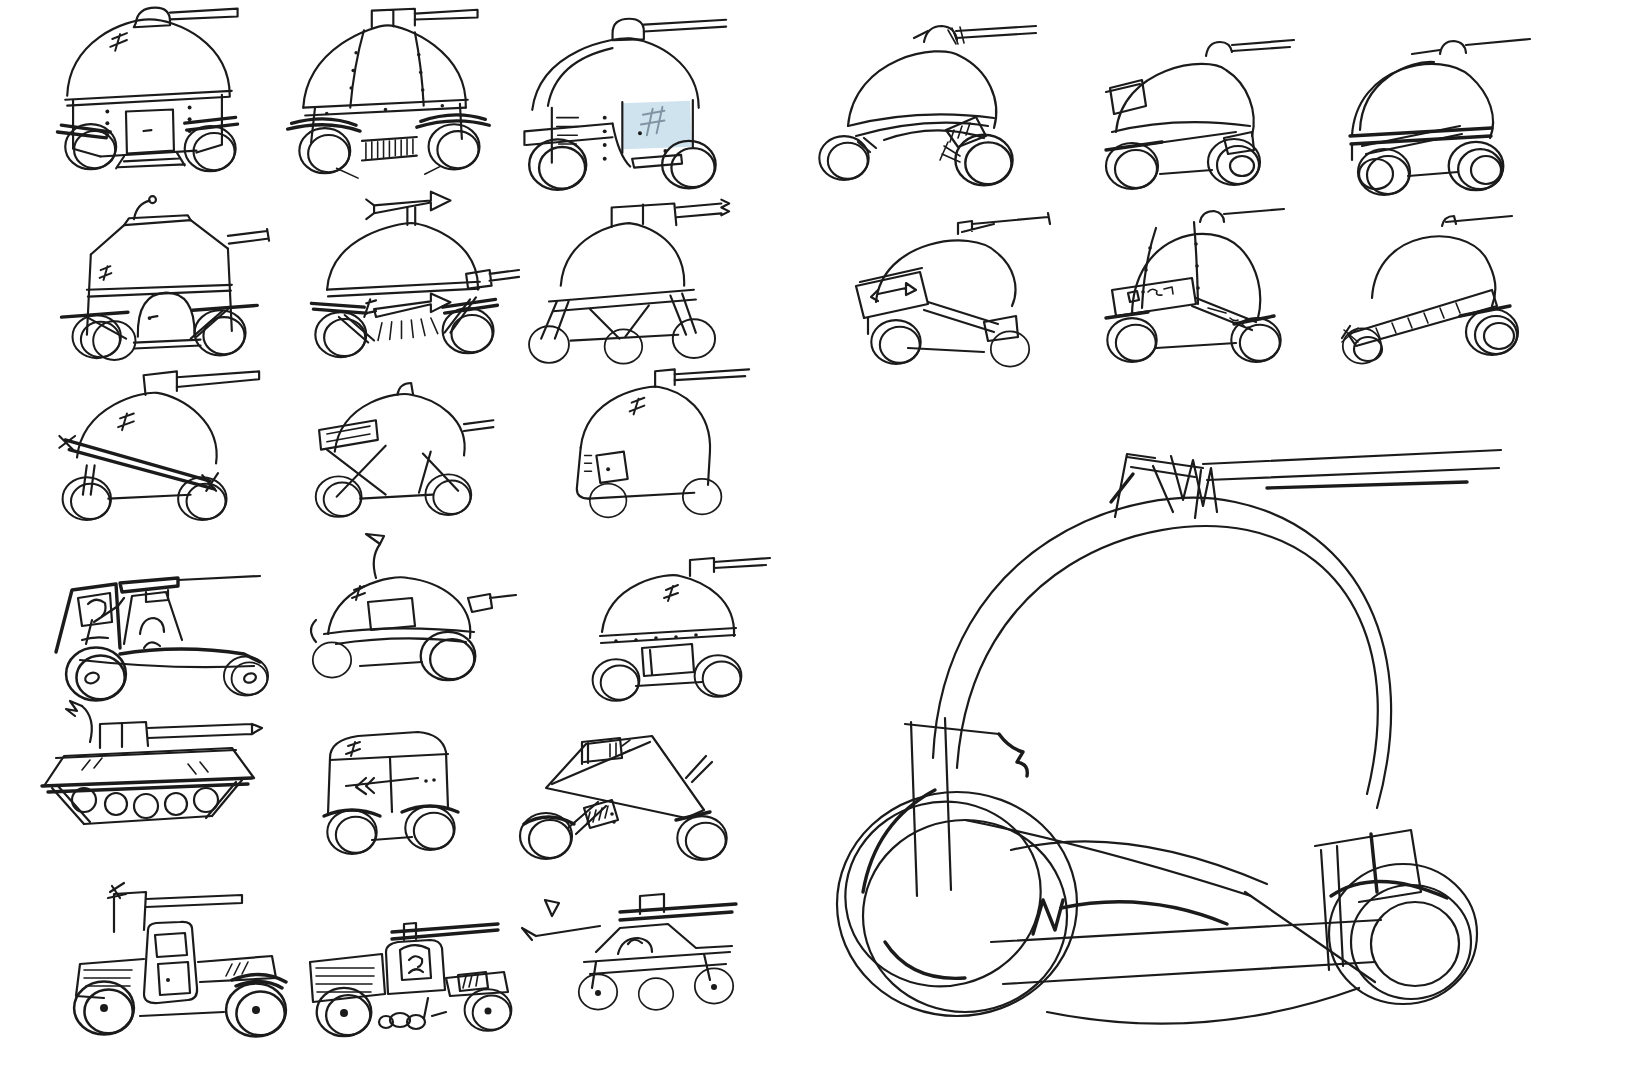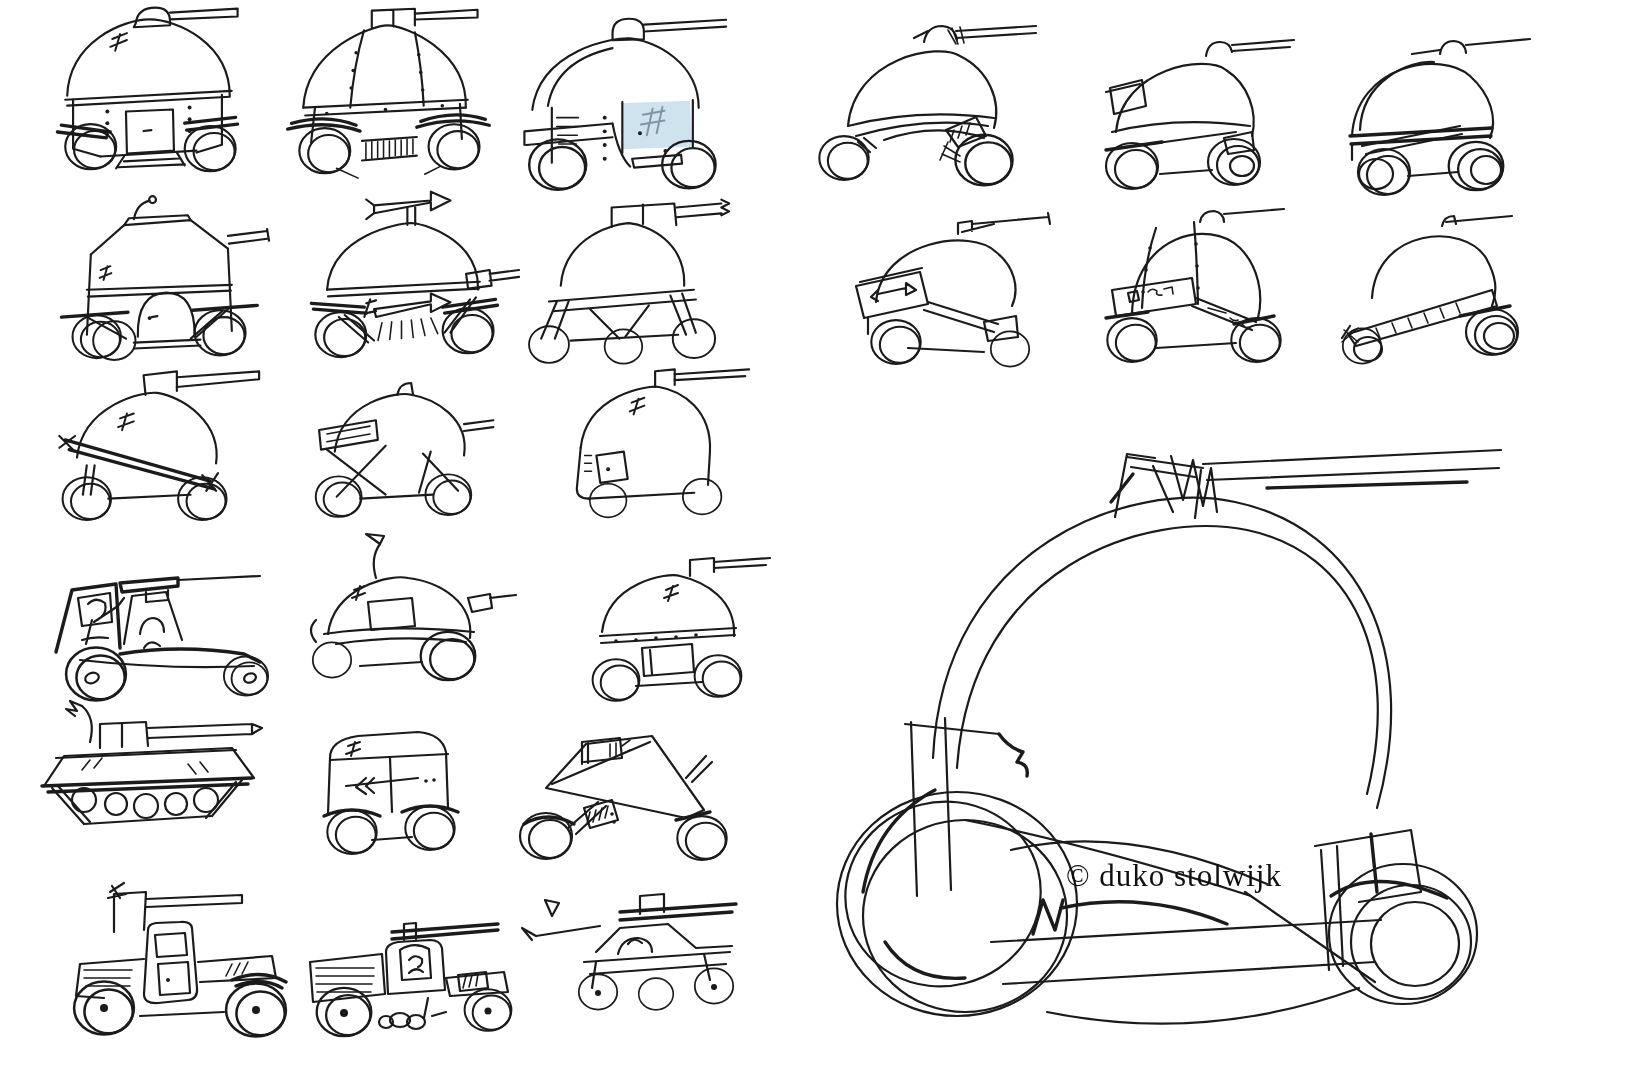--- a/index.html
+++ b/index.html
@@ -544,15 +544,14 @@
         <path d="M120,368 Q60,400 48,470" class="thick"></path>
 
         <ellipse cx="588" cy="512" rx="74" ry="70"></ellipse>
         <ellipse cx="596" cy="520" rx="60" ry="57"></ellipse>
         <ellipse cx="600" cy="522" rx="44" ry="42"></ellipse>
         <path d="M516,474 Q560,444 632,476" class="thick"></path>
       </g>
     </svg>
   </figure>
 
-  <div class="wm">© duko stolwijk</div>
 
 </div>
 
 </body></html>

